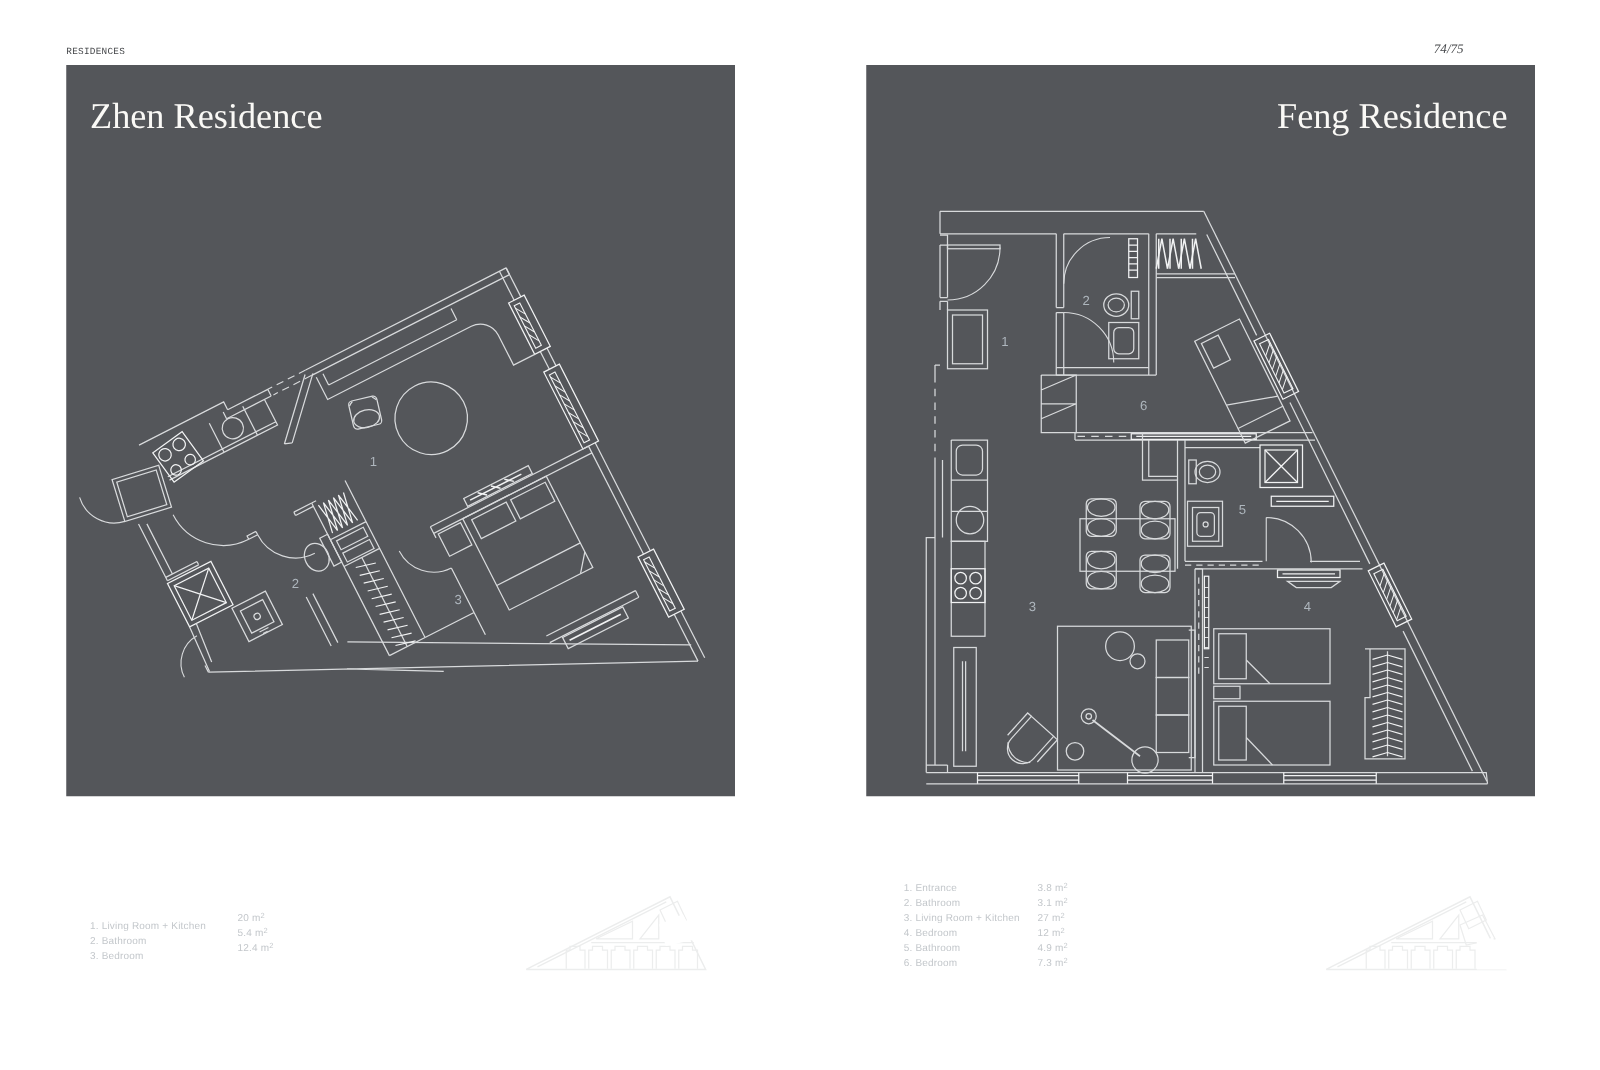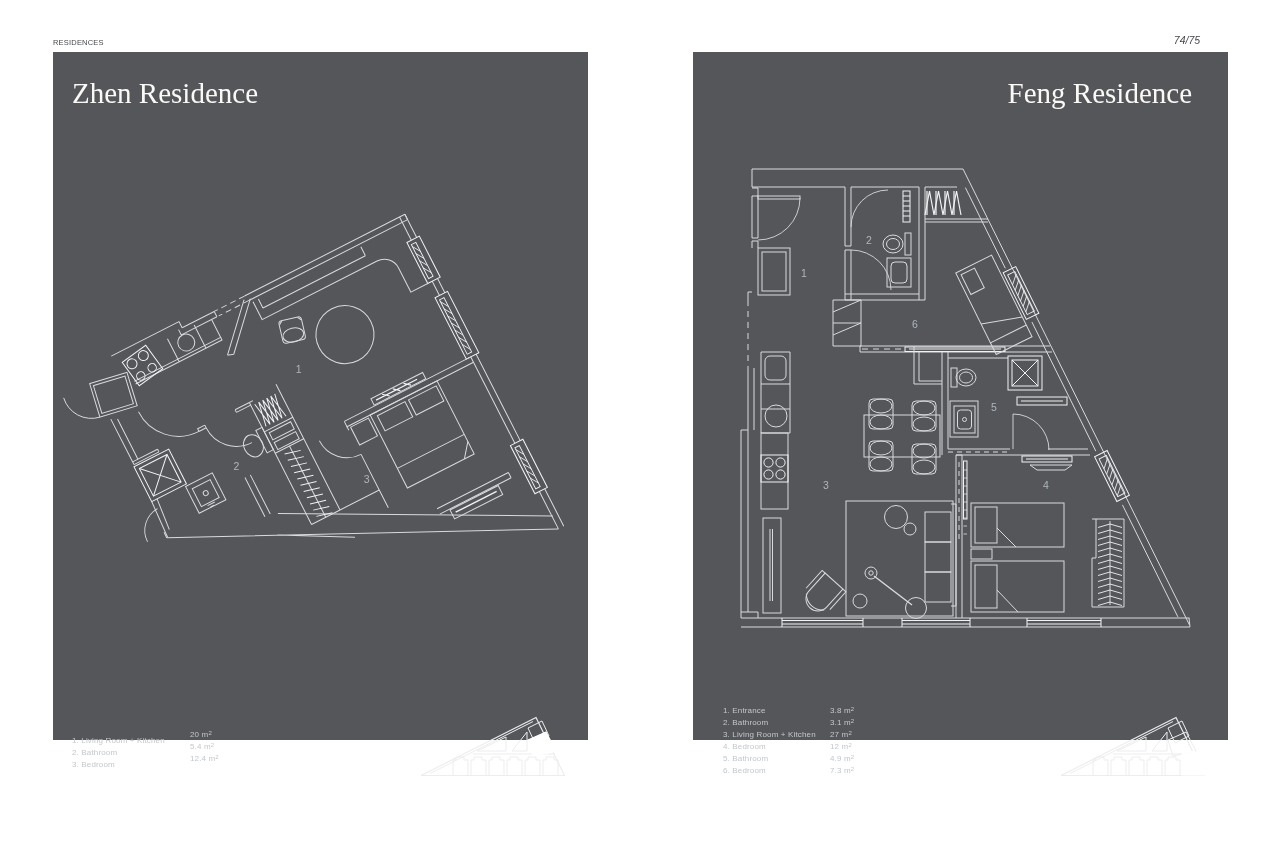--- a/index.html
+++ b/index.html
@@ -1,22 +1,22 @@
 <!DOCTYPE html>
 <html><head><meta charset="utf-8"><style>
 html,body{margin:0;padding:0;background:#ffffff;width:1280px;height:856px;overflow:hidden}
 *{box-sizing:border-box}
-.panel{position:absolute;width:535px;height:688px;background:#54565a;top:52px}
+.panel{position:absolute;width:535px;height:585px;background:#54565a;top:52px}
 .title{position:absolute;font-family:"Liberation Serif",serif;font-size:29px;font-weight:400;color:#faf9f6;top:75px}
 .legend{position:absolute;font-family:"Liberation Sans",sans-serif;font-size:8px;color:#c3c7cb;letter-spacing:0.15px;line-height:12px;white-space:nowrap}
 </style></head><body>
 
-<div style="position:absolute;left:53px;top:38px;font-family:Liberation Sans, sans-serif;font-size:7.5px;letter-spacing:0.2px;color:#46484b">RESIDENCES</div>
-
-<div style="position:absolute;left:1147px;top:34px;width:80px;text-align:center;font-family:Liberation Sans, sans-serif;font-style:italic;font-size:10.5px;color:#46484b">74/75</div>
+<div style="position:absolute;left:53px;top:38px;font-family:Liberation Mono, monospace;font-size:7.5px;letter-spacing:0.2px;color:#46484b">RESIDENCES</div>
+
+<div style="position:absolute;left:1147px;top:34px;width:80px;text-align:left;font-family:Liberation Serif, serif;font-style:italic;font-size:10.5px;color:#46484b">74/75</div>
 
 <div class="panel" style="left:53px">
 
 <div class="title" style="left:19px;top:25px">Zhen Residence</div>
 <svg width="535" height="751" viewBox="0 0 535 751" style="position:absolute;left:0;top:0" fill="none" stroke="#d8dadc" stroke-width="1">
 
 <g transform="translate(351,165) rotate(-27)">
 
 <path d="M2,-2 L-178,-2 M2,4 L-176,4 M2,-2 L2,4 M-212,-2 L-248,-2 M-212,4 L-248,4 M-212,-2 L-212,4"></path>
 <path stroke-dasharray="6,4" stroke-width="0.9" d="M-178,-2 L-212,-2 M-176,4 L-210,4"></path>
@@ -154,21 +154,21 @@
 </g>
 </svg>
 
 <div class="legend" style="left:19px;top:683px">1. Living Room + Kitchen<br>2. Bathroom<br>3. Bedroom</div>
 
 <div class="legend" style="left:137px;top:677px">20&nbsp;m<span style="font-size:6px;vertical-align:2.5px;line-height:0">2</span><br>5.4&nbsp;m<span style="font-size:6px;vertical-align:2.5px;line-height:0">2</span><br>12.4&nbsp;m<span style="font-size:6px;vertical-align:2.5px;line-height:0">2</span></div>
 </div>
 
 <div class="panel" style="left:693px">
 
-<div class="title" style="right:36px;top:25px">Feng Residence</div>
+<div class="title" style="right:22px;top:25px">Feng Residence</div>
 <svg width="535" height="751" viewBox="0 0 535 751" style="position:absolute;left:0;top:0" fill="none" stroke="#d8dadc" stroke-width="1">
 
 <g>
 
 <path d="M59,117 L270,117 M59,135 L152,135 M158,135 L226,135 M232,135 L264,135 M59,117 L59,135"></path>
 
 <path d="M59,136 L65,136 L65,144 L59,144"></path>
 
 <path d="M270,117 L496.5,573"></path>
 <path d="M272.38659999999993,135.6316 L312.3195999999999,216.2896 M338.9415999999999,270.0616 L402.83439999999996,399.1144 M429.45640000000003,452.8864 L484.9188999999999,564.9114"></path>

